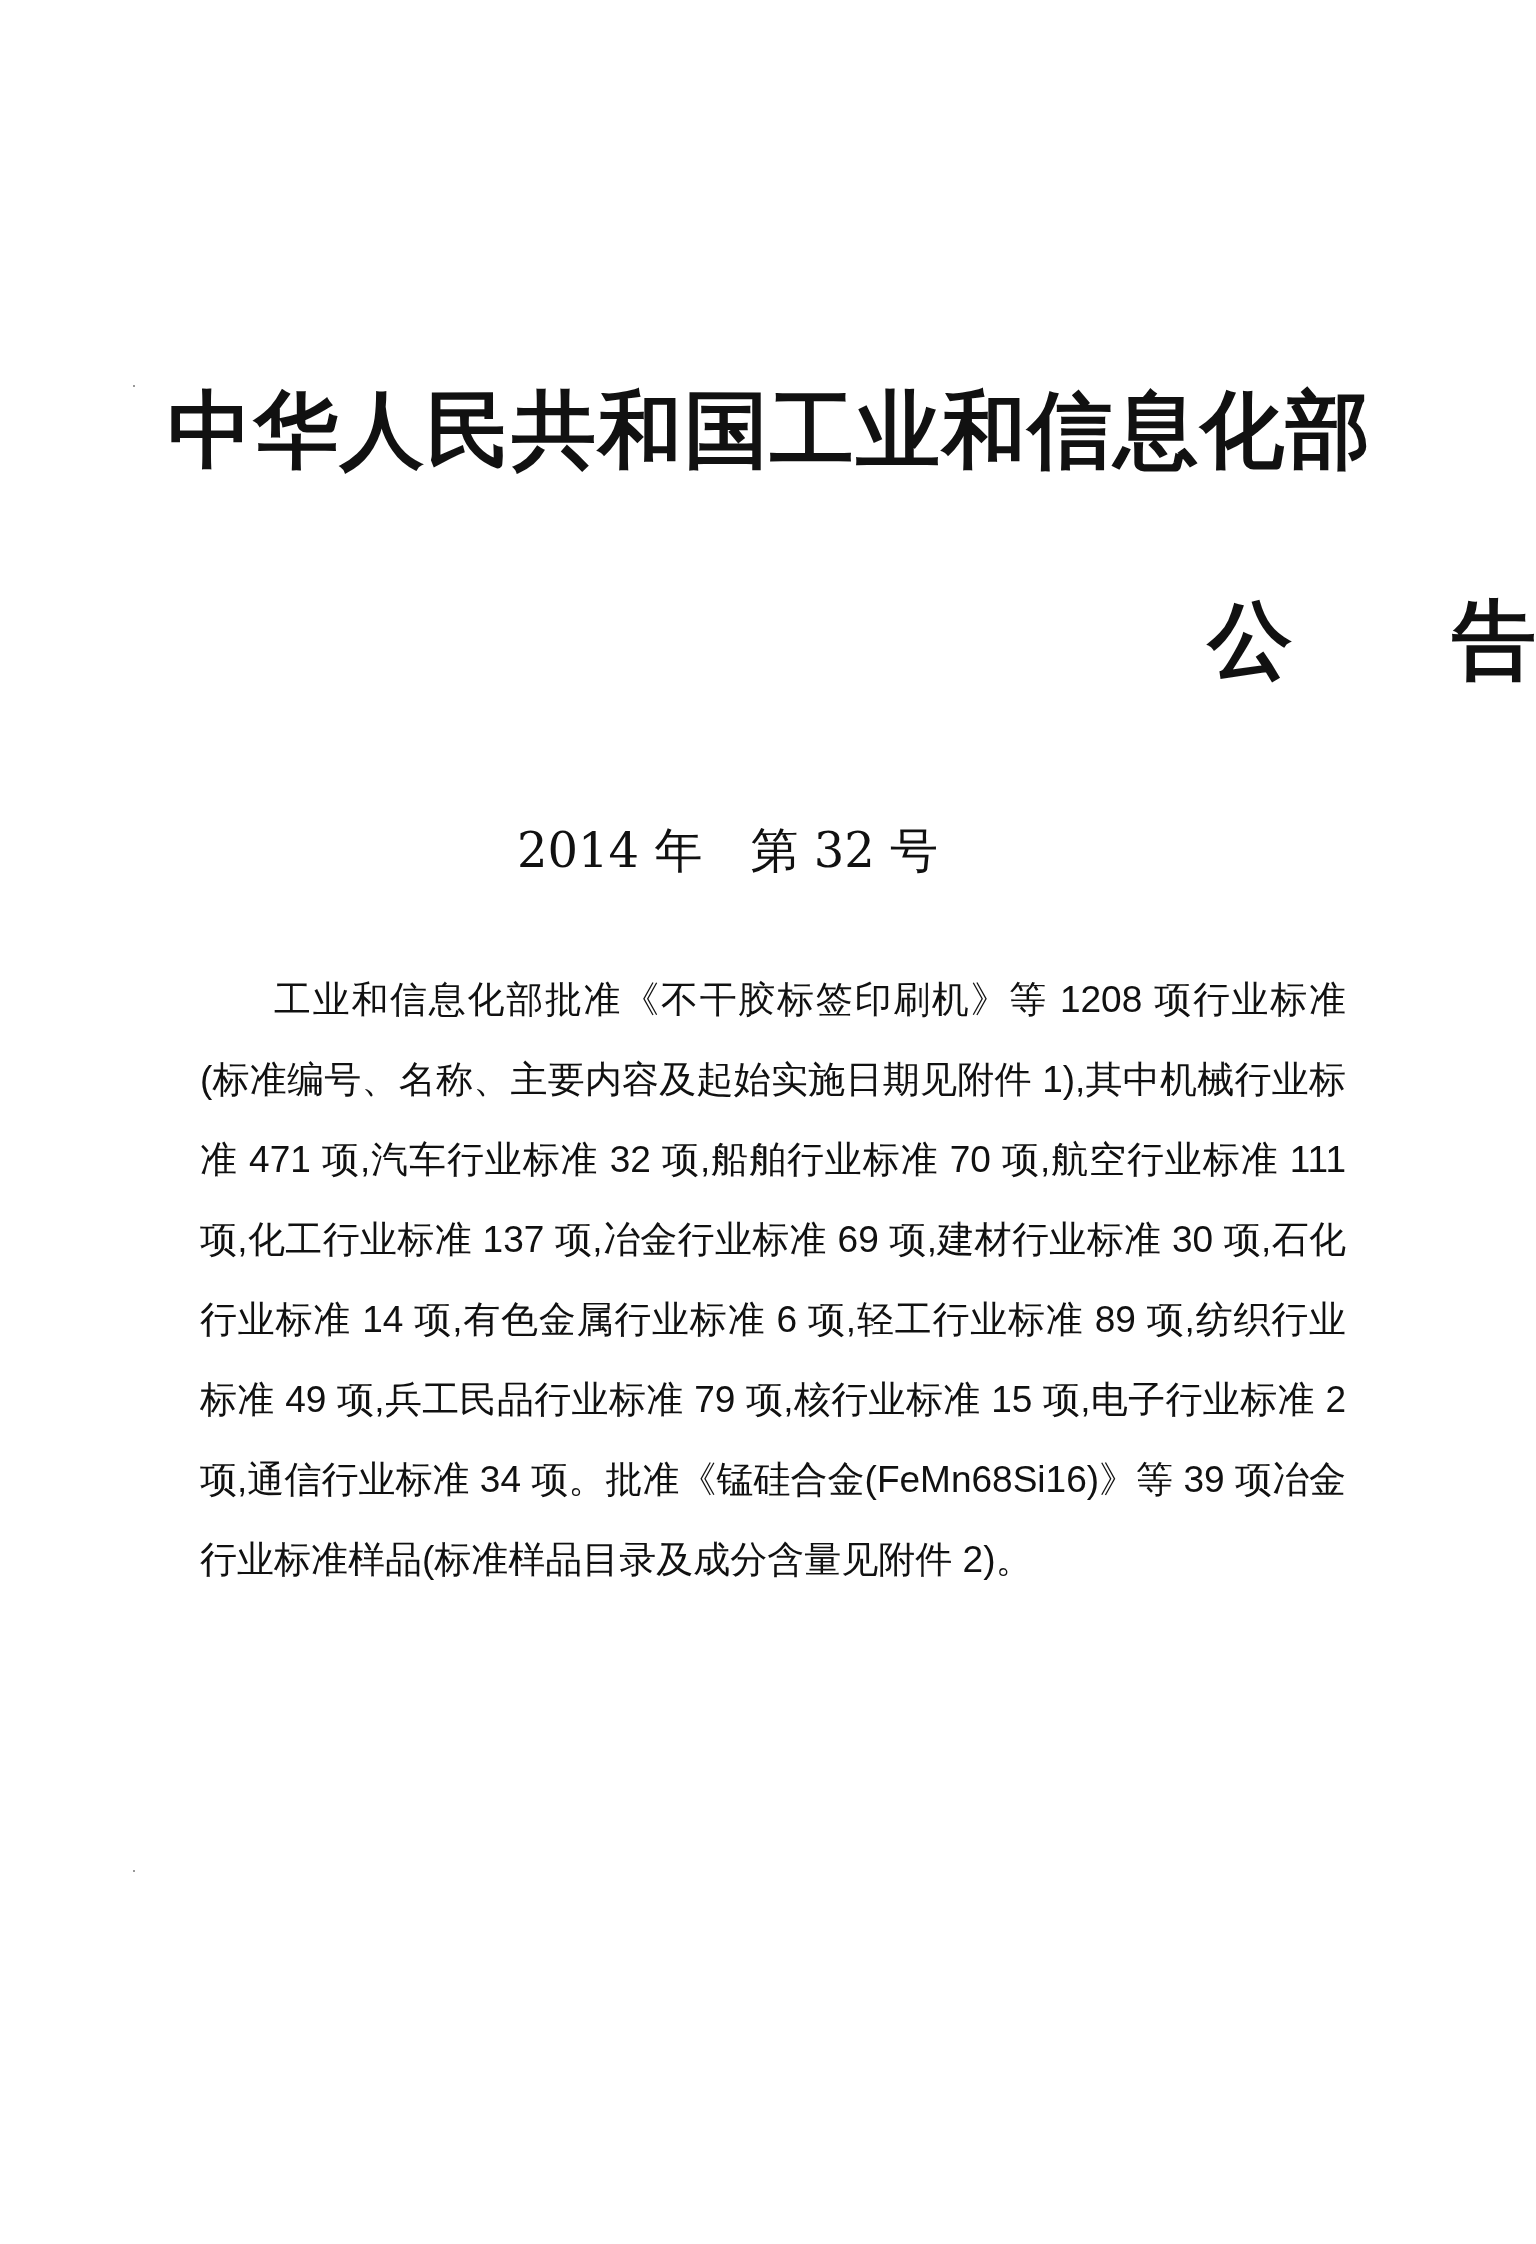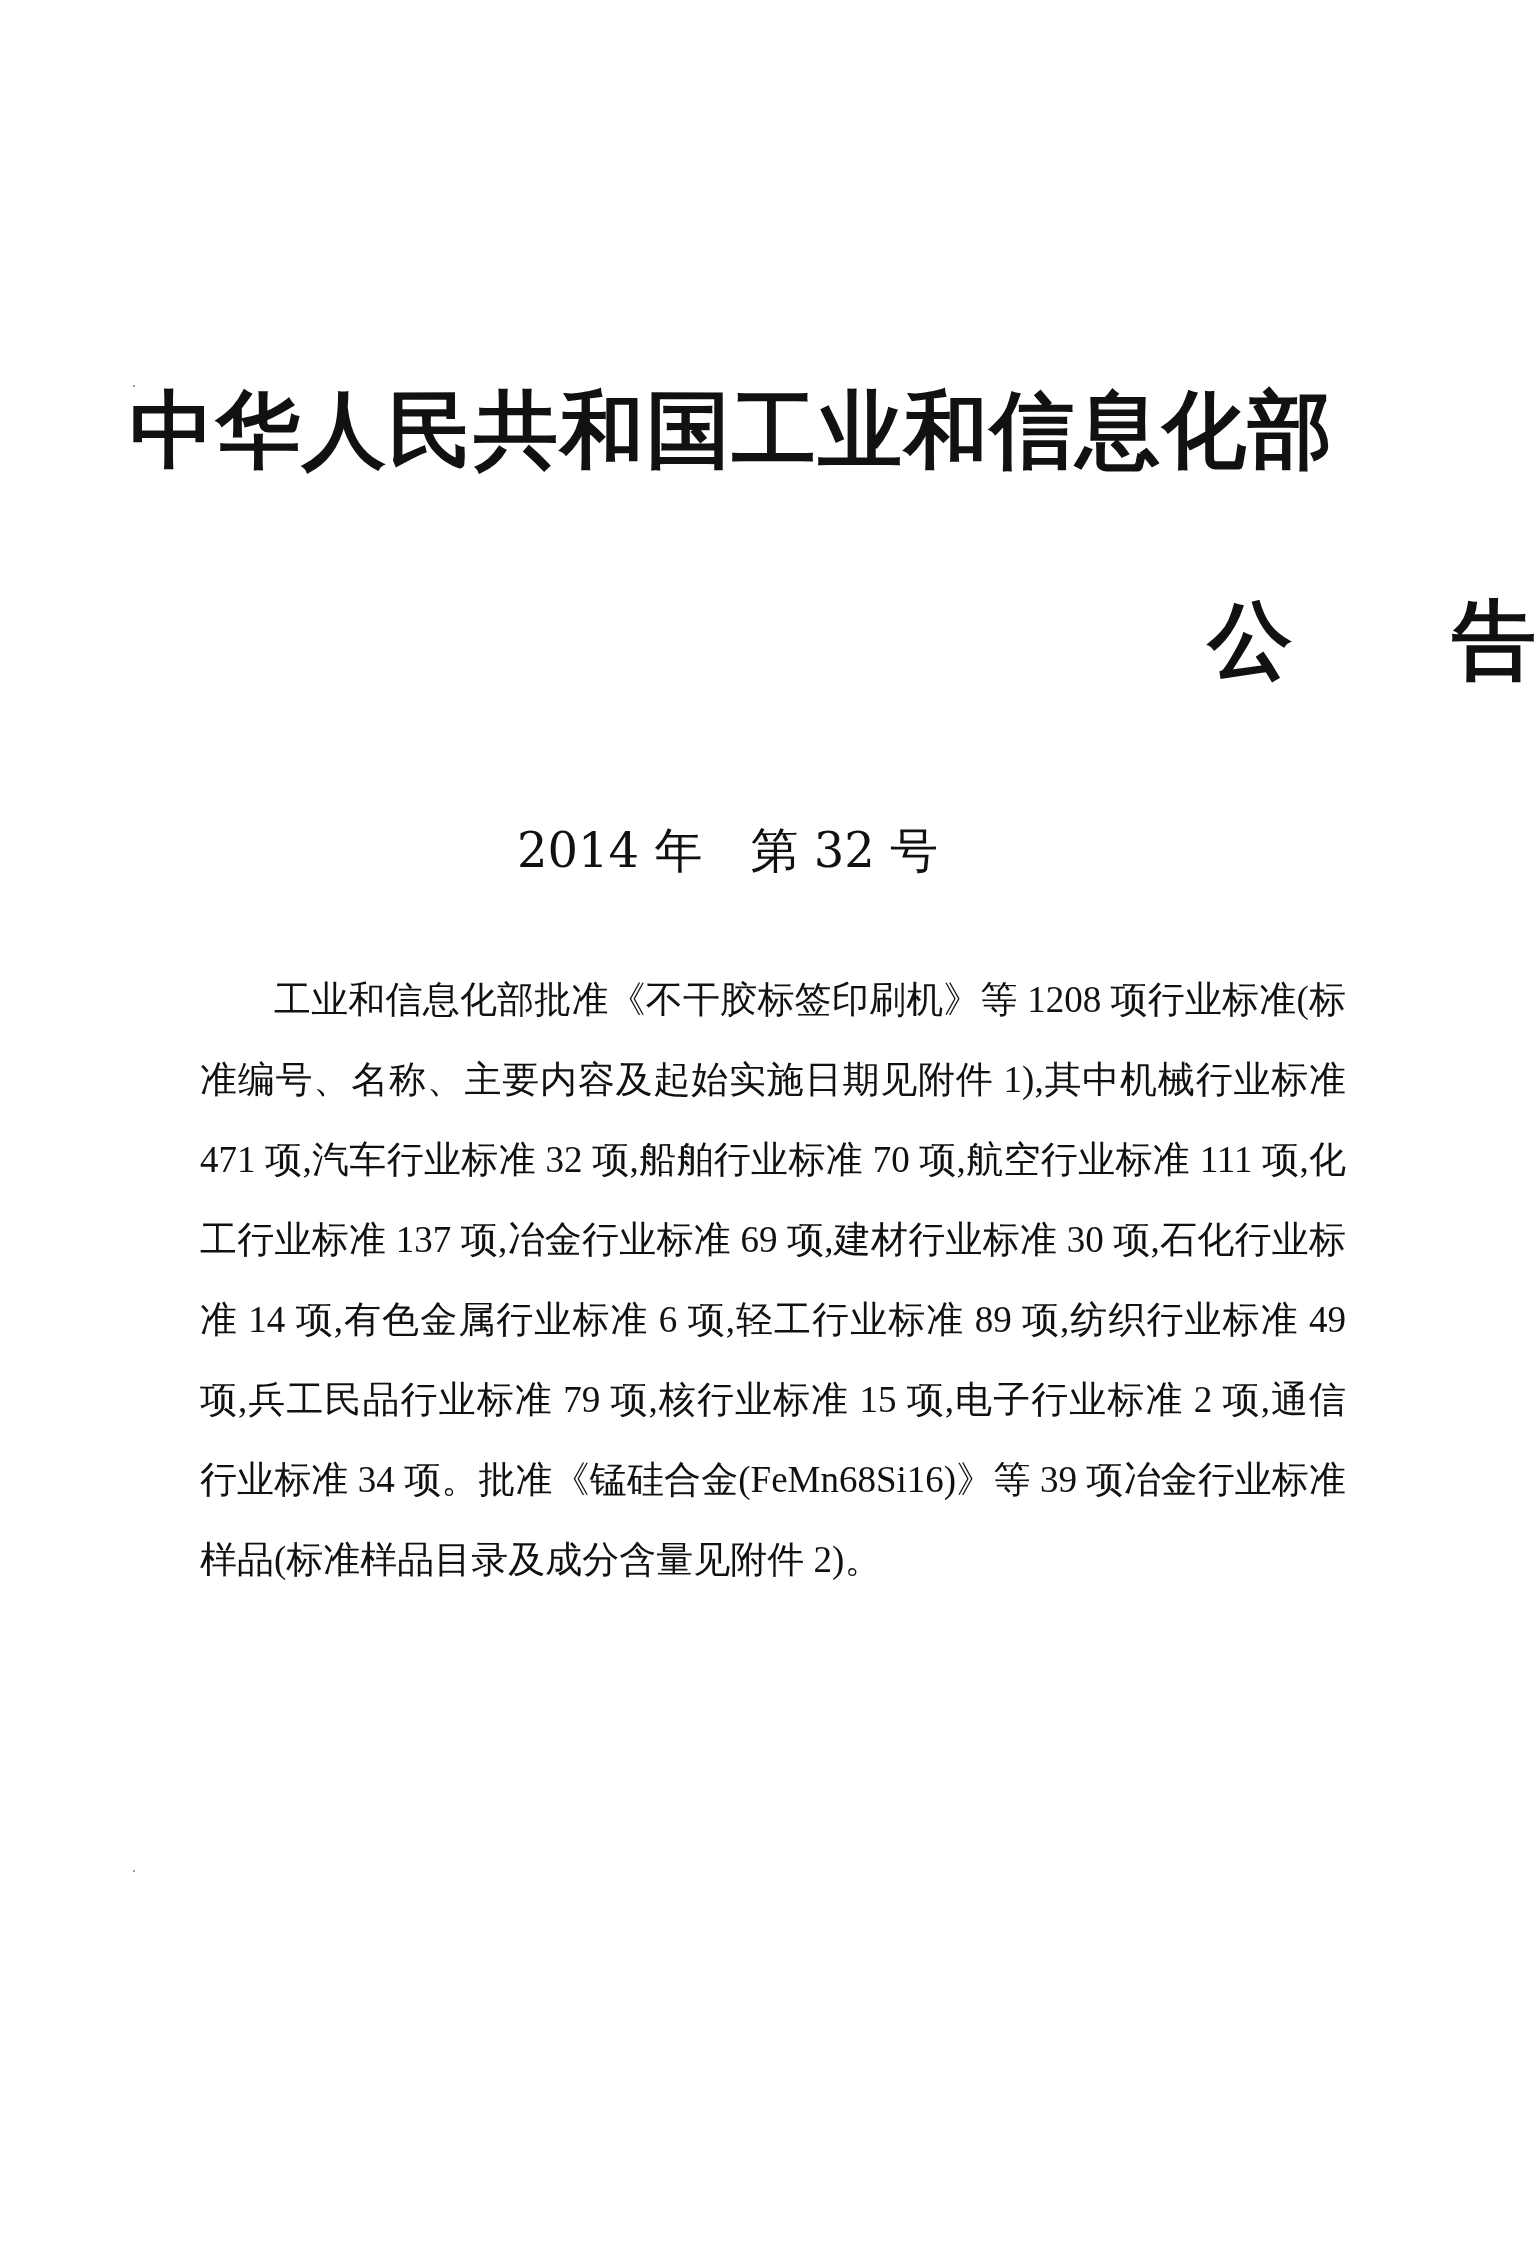--- a/index.html
+++ b/index.html
@@ -1,37 +1,37 @@
 <!DOCTYPE html>
 <html><head>
 <meta charset="utf-8">
 <style>
   html, body { margin: 0; padding: 0; background: #ffffff; }
   body { width: 1536px; height: 2244px; position: relative; overflow: hidden; color: #111; }
   .page { position: absolute; left: 0; top: 0; width: 1536px; height: 2244px; background: #fff; }
   .title {
     position: absolute; left: 0; width: 1464px; top: 380px; text-align: center;
     font-family: "DejaVu Serif", "Liberation Serif", serif; font-weight: bold;
-    font-size: 84px; letter-spacing: 2px; line-height: 100px;
+    font-size: 84px; letter-spacing: 2px; line-height: 100px; padding-left: 38px;
   }
   .subtitle {
     position: absolute; left: 0; width: 1536px; top: 590px; text-align: right;
     font-family: "DejaVu Serif", "Liberation Serif", serif; font-weight: bold;
     font-size: 84px; line-height: 100px;
   }
   .subtitle span { display: inline-block; }
   .subtitle .gap { width: 160px; }
   .docno {
     position: absolute; left: 0; width: 1455px; top: 820px; text-align: center;
     font-family: "DejaVu Serif", "Liberation Serif", serif; font-size: 48px; line-height: 60px;
   }
   .docno .sep { display: inline-block; width: 48px; }
   .body {
     position: absolute; left: 200px; top: 960px; width: 1146px;
-    font-family: Liberation Serif, serif; font-size: 37px;
+    font-family: Liberation Sans, sans-serif; font-size: 37px;
     line-height: 80px; text-align: justify;
   }
   .body p { margin: 0 0 0 0; text-indent: 74px; }
   .mark { position: absolute; background: #999; width: 2px; height: 2px; }
 </style>
 </head>
 <body>
 
 <div class="page">
   <div class="mark" style="left:133px; top:385px;"></div>

